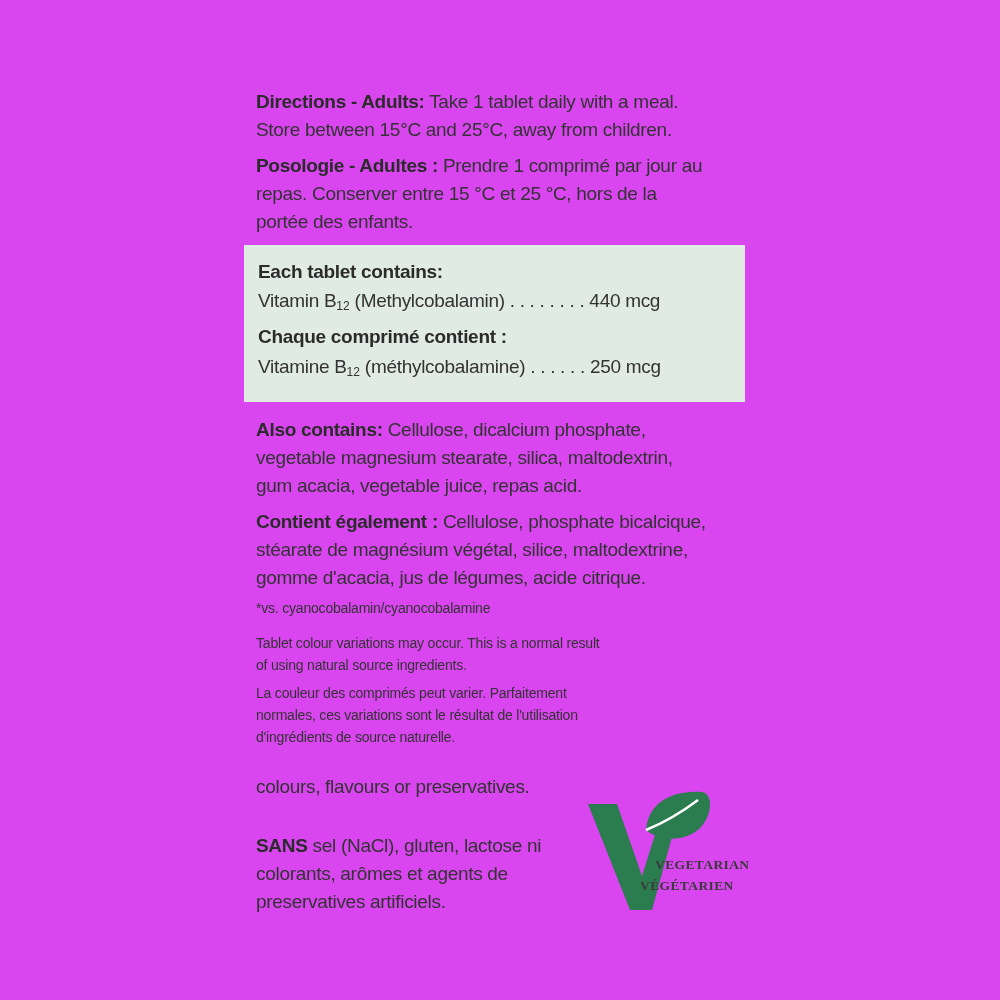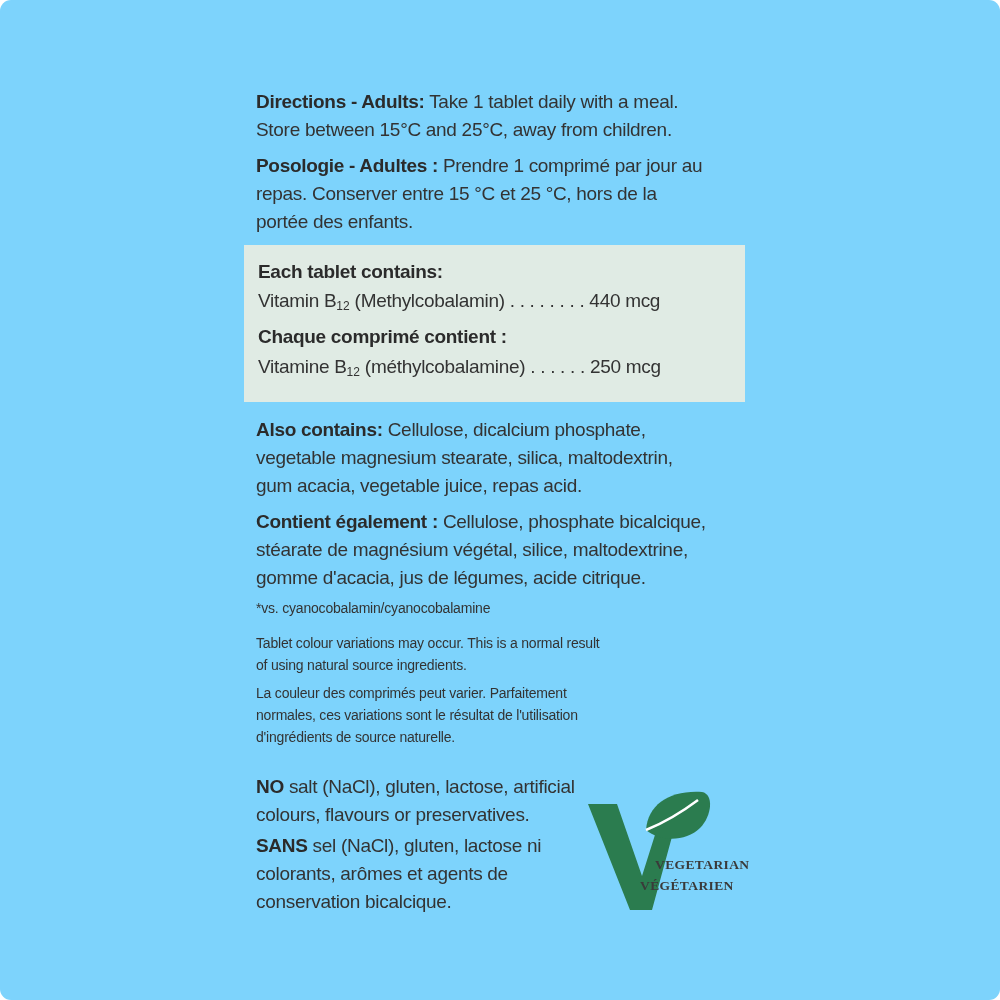--- a/index.html
+++ b/index.html
@@ -5,25 +5,24 @@
   :root{
     --box-bg:#e0ebe4;
     --veg-green:#2b7c4f;
     --ink:#333333;
   }
   *{box-sizing:border-box;}
   html,body{margin:0;padding:0;background:#ffffff;}
   .canvas{
     position:relative;
     width:1000px;height:1000px;
-    background:#7dd3fc;
+    background:#d946ef;
     font-family:"Liberation Sans", sans-serif;
     color:var(--ink);
     overflow:hidden;
-    border-radius:11px;
   }
   .para{
     position:absolute;
     left:256px;
     width:500px;
     font-size:19px;
     letter-spacing:-0.3px;
   }
   .para .tl{white-space:nowrap;line-height:28px;}
   .para b{font-weight:bold;color:#2b2b2b;}
@@ -113,28 +112,27 @@
       <div class="tl"><span>of using natural source ingredients.</span></div>
     </section>
 
   <section class="para note" style="top:682px">
       <div class="tl"><span>La couleur des comprimés peut varier. Parfaitement</span></div>
       <div class="tl"><span>normales, ces variations sont le résultat de l'utilisation</span></div>
       <div class="tl"><span>d'ingrédients de source naturelle.</span></div>
     </section>
 
   <section class="para" style="top:773px;width:330px">
-      <div class="tl"><b>NO</b><span> salt (NaCl), gluten, lactose, artificial</span></div>
       <div class="tl"><span>colours, flavours or preservatives.</span></div>
     </section>
 
   <section class="para" style="top:832px;width:330px">
       <div class="tl"><b>SANS</b><span> sel (NaCl), gluten, lactose ni</span></div>
       <div class="tl"><span>colorants, arômes et agents de</span></div>
-      <div class="tl"><span>conservation bicalcique.</span></div>
+      <div class="tl"><span>preservatives artificiels.</span></div>
     </section>
 
   <div class="veg-logo">
     <svg width="150" height="125" viewBox="0 0 150 125" xmlns="http://www.w3.org/2000/svg">
       <path fill="currentColor" d="M4,16 L33,16 L58,88 L82,12 L98,12 L68,122 L46,122 Z"></path>
       <path fill="currentColor" d="M62,42
                C64,16 86,2 118,4
                C130,6 128,28 116,40
                C102,54 76,54 62,42 Z"></path>
       <path fill="none" stroke="#ffffff" stroke-width="2.5" d="M62,42 C82,34 98,24 114,12"></path>

